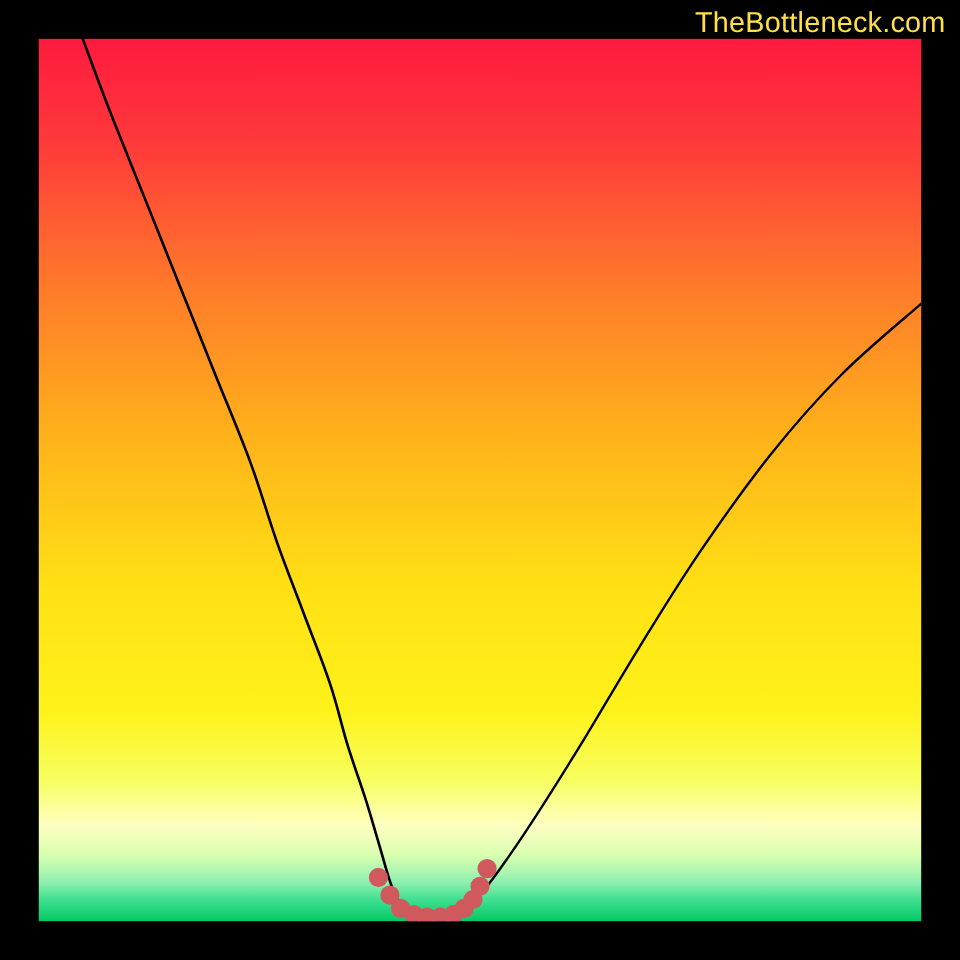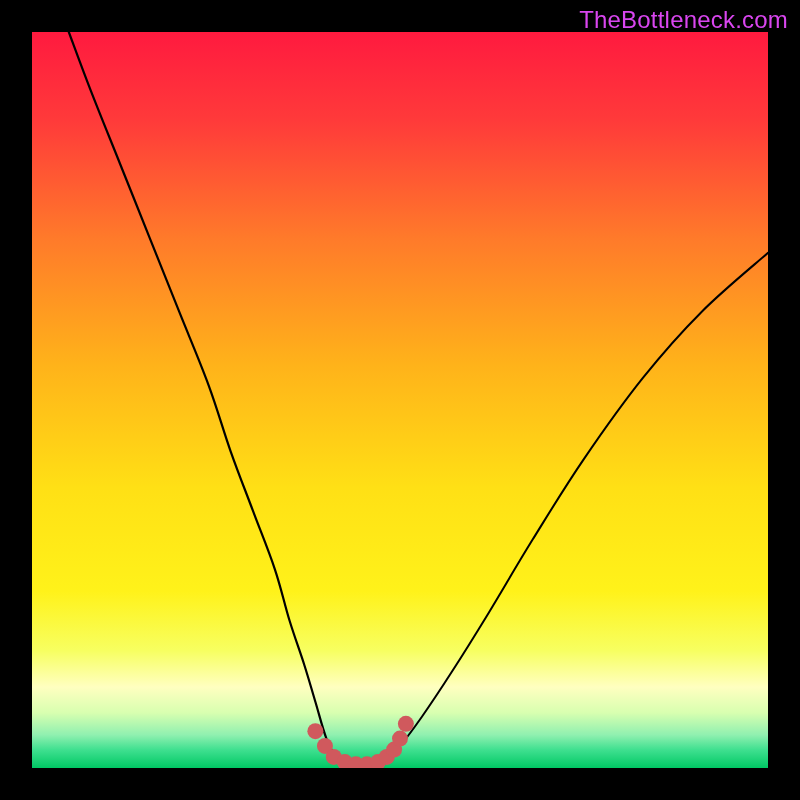--- a/index.html
+++ b/index.html
@@ -26,21 +26,21 @@
     height: 736px;
     overflow: hidden;
   }
   .watermark {
     position: absolute;
     top: 6px;
     right: 12px;
     font-family: Arial, Helvetica, sans-serif;
     font-size: 24px;
     font-weight: 500;
-    color: #d946ef;
+    color: #fde047;
     letter-spacing: 0.2px;
   }
   svg.curves {
     position: absolute;
     left: 0;
     top: 0;
   }
 </style>
 </head>
 <body>

